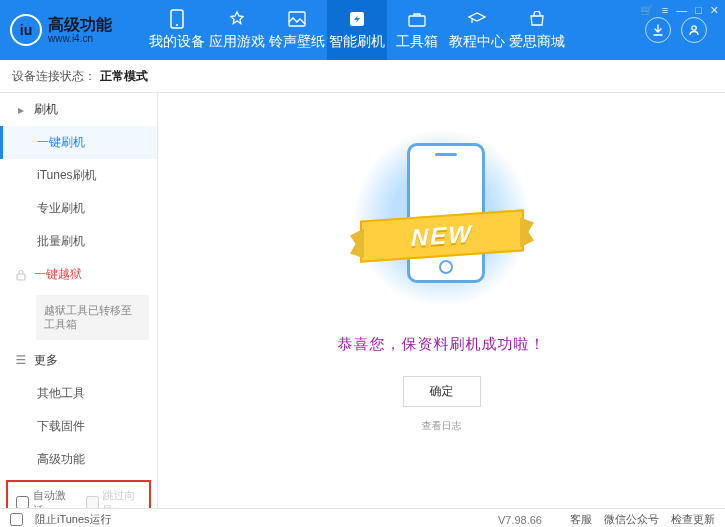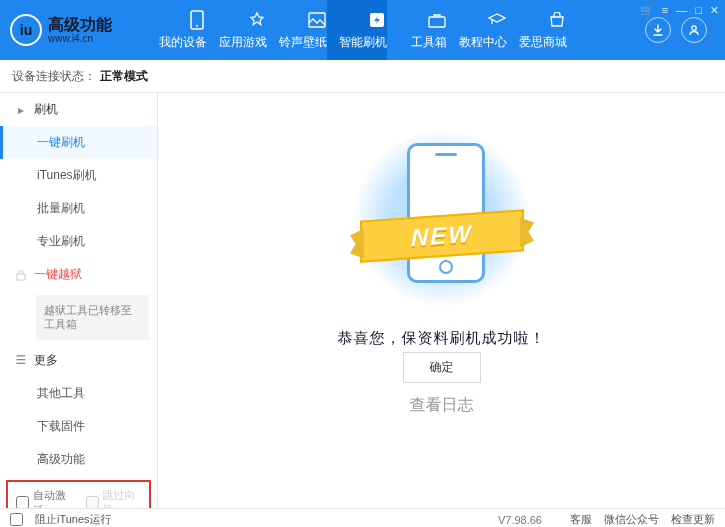--- a/index.html
+++ b/index.html
@@ -4,21 +4,21 @@
 <style>
 *{box-sizing:border-box;margin:0;padding:0;font-family:"Microsoft YaHei",Arial,sans-serif}
 body{width:725px;height:527px;overflow:hidden;background:#fff;font-size:12px;color:#333}
 .header{background:#1e86ee;height:60px;display:flex;align-items:center;padding:0 10px;position:relative}
 .logo-block{display:flex;align-items:center;color:#0f172a;margin-right:35px}
 .logo-circle{width:32px;height:32px;border:2px solid #fff;border-radius:50%;display:flex;align-items:center;justify-content:center;font-weight:bold;font-size:14px;margin-right:6px}
 .logo-text{display:flex;flex-direction:column;line-height:1.1}
 .logo-title{font-size:16px;font-weight:bold}
 .logo-url{font-size:10px;opacity:.85}
 .nav{display:flex;gap:0;flex:1}
-.nav-item{width:60px;height:60px;display:flex;flex-direction:column;align-items:flex-end;justify-content:center;color:#fff;cursor:pointer;gap:4px;font-size:12px}
+.nav-item{width:60px;height:60px;display:flex;flex-direction:column;align-items:center;justify-content:center;color:#fff;cursor:pointer;gap:4px;font-size:14px}
 .nav-item.active{background:#0b6fd6}
 .nav-icon{width:20px;height:20px;display:flex;align-items:center;justify-content:center}
 .win-controls{position:absolute;top:4px;right:6px;display:flex;gap:8px;color:#fff;font-size:11px}
 .win-btn{cursor:pointer;opacity:.85}
 .header-right{display:flex;gap:10px;align-items:center;margin-right:8px}
 .circ-btn{width:26px;height:26px;border:1.5px solid rgba(255,255,255,.7);border-radius:50%;display:flex;align-items:center;justify-content:center;color:#fff;cursor:pointer}
 .status-bar{height:30px;border-bottom:1px solid #e5e5e5;display:flex;align-items:center;padding:16px 12px;color:#555;font-size:12px}
 .status-bar b{color:#222;margin-left:4px}
 .body{display:flex;height:415px}
 .sidebar{width:158px;border-right:1px solid #e5e5e5;display:flex;flex-direction:column;overflow:hidden}
@@ -37,23 +37,23 @@
 .main{flex:1;display:flex;flex-direction:column;align-items:center;justify-content:flex-start;padding-top:30px}
 .phone-illus{position:relative;width:180px;height:190px}
 .burst{position:absolute;inset:0;margin:auto;width:180px;height:180px;border-radius:50%;background:radial-gradient(circle,#bde0ff 0%,#bde0ff 40%,transparent 70%)}
 .phone{position:absolute;left:55px;top:20px;width:78px;height:140px;background:#fff;border:3px solid #5fa9e8;border-radius:10px}
 .phone:before{content:"";position:absolute;top:7px;left:50%;transform:translateX(-50%);width:22px;height:3px;background:#5fa9e8;border-radius:2px}
 .phone:after{content:"";position:absolute;bottom:6px;left:50%;transform:translateX(-50%);width:10px;height:10px;border:2px solid #5fa9e8;border-radius:50%}
 .ribbon{position:absolute;top:92px;left:8px;width:164px;height:42px;background:#ffcf3f;transform:skewY(-4deg);display:flex;align-items:center;justify-content:center;color:#fff;font-weight:900;font-size:24px;font-style:italic;letter-spacing:2px;text-shadow:0 2px 0 #e0a800;border:2px solid #f0b400}
 .ribbon:before,.ribbon:after{content:"";position:absolute;top:6px;width:14px;height:30px;background:#e9b92f}
 .ribbon:before{left:-12px;clip-path:polygon(100% 0,100% 100%,0 80%,40% 50%,0 20%)}
 .ribbon:after{right:-12px;clip-path:polygon(0 0,0 100%,100% 80%,60% 50%,100% 20%)}
-.success-text{margin-top:16px;font-size:15px;color:#0f172a;letter-spacing:1px}
-.ok-btn{margin-top:4px;border:1px solid #d9d9d9;background:#fff;padding:6px 26px;font-size:12px;cursor:pointer;color:#333}
-.log-link{margin-top:12px;font-size:16px;color:#999;cursor:pointer}
+.success-text{margin-top:22px;font-size:15px;color:#a21caf;letter-spacing:1px}
+.ok-btn{margin-top:22px;border:1px solid #d9d9d9;background:#fff;padding:6px 26px;font-size:12px;cursor:pointer;color:#333}
+.log-link{margin-top:12px;font-size:10px;color:#999;cursor:pointer}
 .footer{height:22px;border-top:1px solid #e5e5e5;display:flex;align-items:center;padding:0 10px;font-size:11px;color:#555}
 .footer .left{display:flex;align-items:center;gap:12px}
 .footer .spacer{flex:1}
 .footer .ver{margin-right:16px;color:#777}
 .footer .link{margin-left:12px;cursor:pointer;color:#555}
 svg{display:block}
 </style>
 </head>
 <body>
 
@@ -158,22 +158,22 @@
 
 <div class="body">
   <div class="sidebar">
     <div class="side-sec-title">
       <span class="ico">▸</span>
       <span>刷机</span>
     </div>
     <div class="side-list">
       <div class="side-item active">一键刷机</div>
       <div class="side-item">iTunes刷机</div>
+      <div class="side-item">专业刷机</div>
       <div class="side-item">批量刷机</div>
-      <div class="side-item">专业刷机</div>
     </div>
 
     <div class="side-sec-title sec-locked">
       <span class="ico">
           <svg width="12" height="12" viewBox="0 0 12 12">
             <rect x="2" y="5" width="8" height="6" rx="1" fill="none" stroke="#ccc" stroke-width="1.2"></rect>
             <path d="M4 5V3.5a2 2 0 014 0V5" fill="none" stroke="#ccc" stroke-width="1.2"></path>
           </svg>
         </span>
       <span style="color:#ef4444">一键越狱</span>

